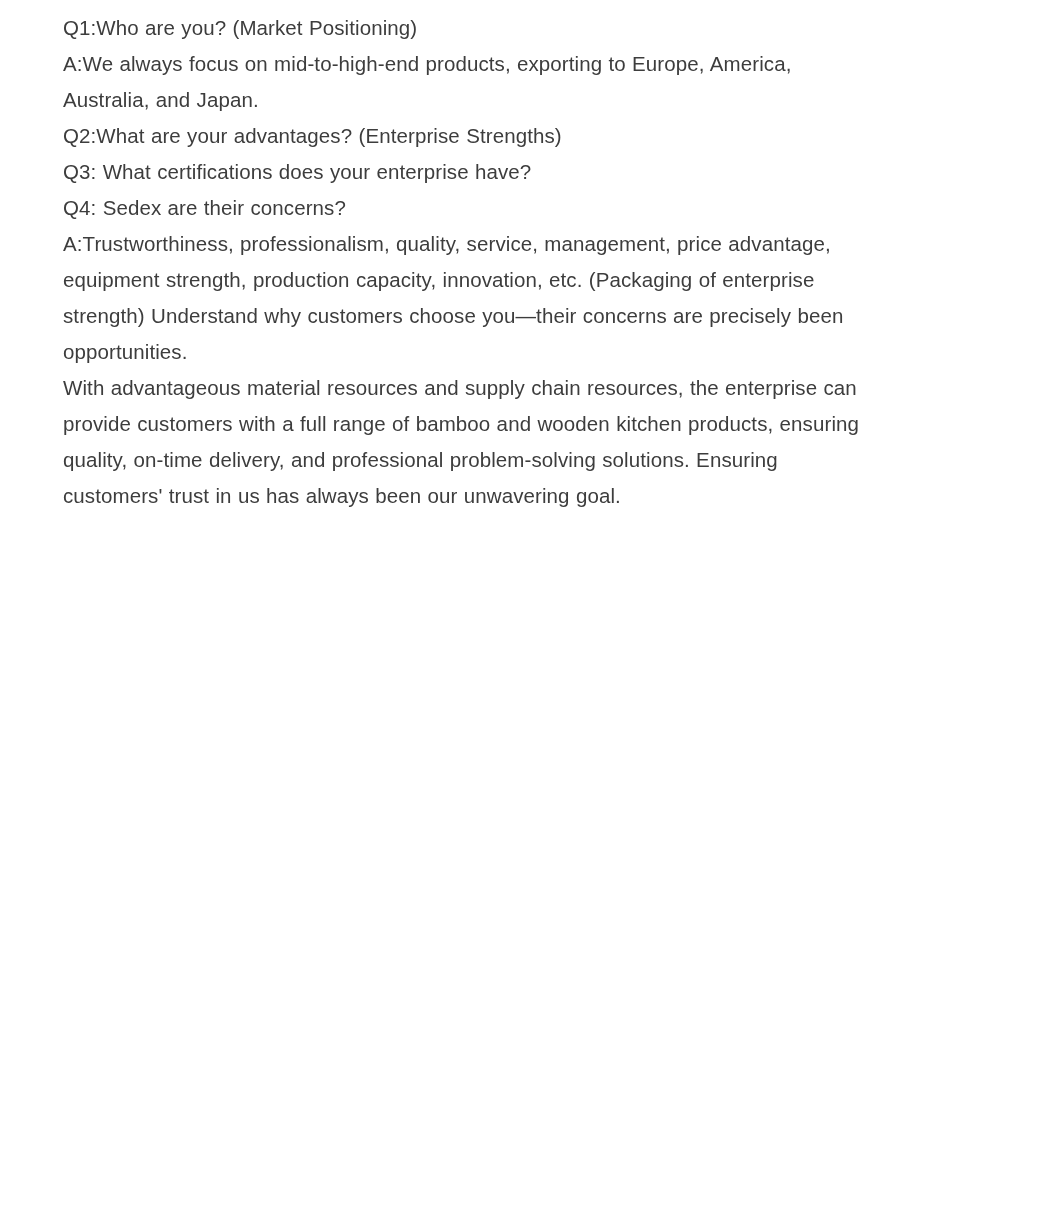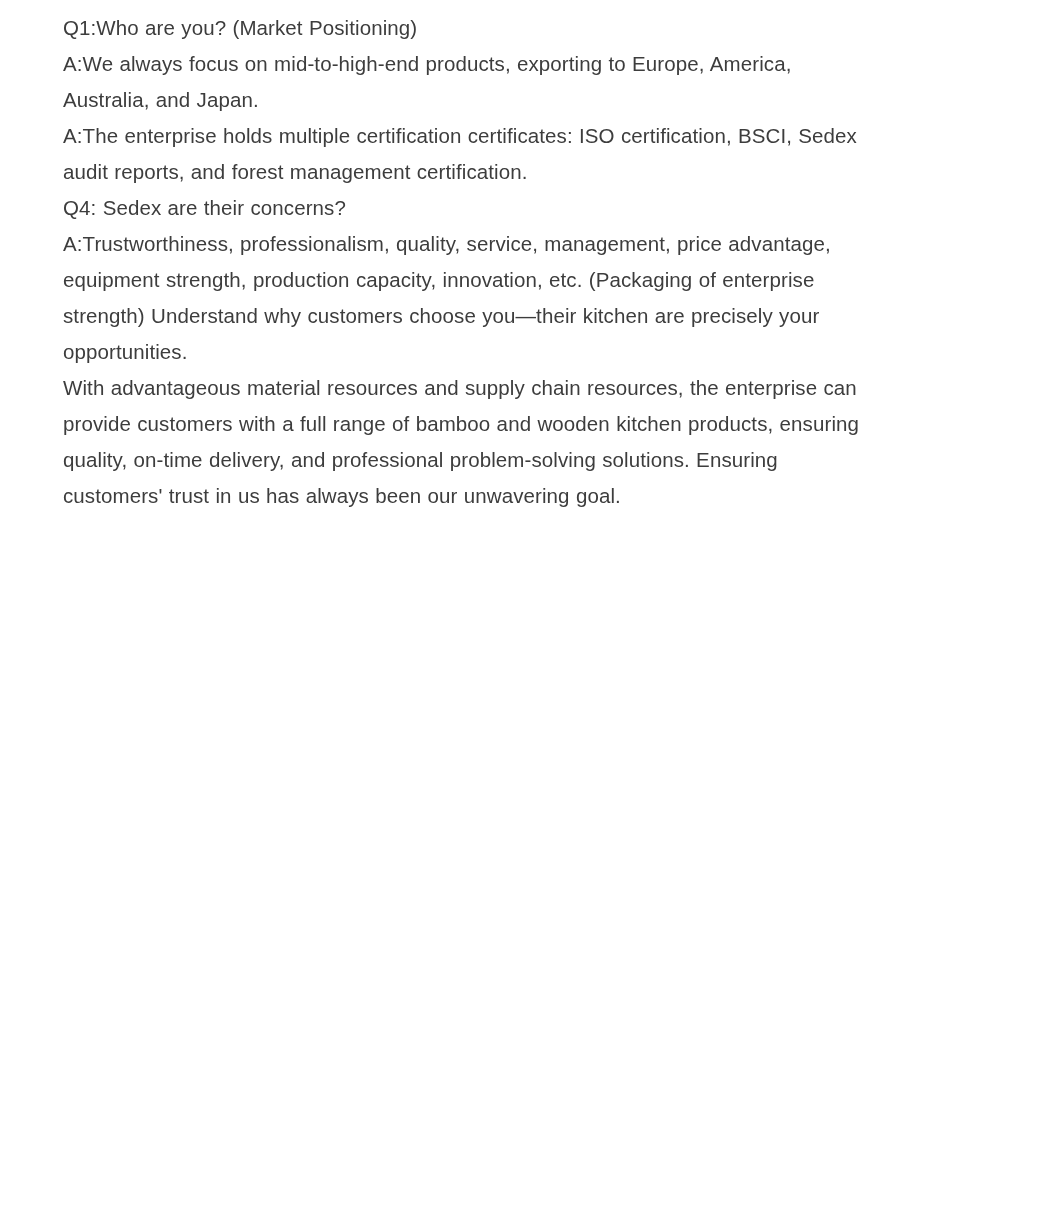--- a/index.html
+++ b/index.html
@@ -28,17 +28,18 @@
       word-spacing: 0.5px;
       text-align: left;
     }
   </style>
 </head>
 <body>
 
 <main class="doc">
   <p class="para">Q1:Who are you? (Market Positioning)</p>
   <p class="para">A:We always focus on mid-to-high-end products, exporting to Europe, America, Australia, and Japan.</p>
-  <p class="para">A:The enterprise holds multiple certification certificates: ISO certification, BSCI, Sedex audit reports, and forest management certification.</p>
+  <p class="para">Q2:What are your advantages? (Enterprise Strengths)</p>
+  <p class="para">Q3: What certifications does your enterprise have?</p>
   <p class="para">Q4: Sedex are their concerns?</p>
-  <p class="para">A:Trustworthiness, professionalism, quality, service, management, price advantage, equipment strength, production capacity, innovation, etc. (Packaging of enterprise strength) Understand why customers choose you—their kitchen are precisely your opportunities.</p>
+  <p class="para">A:Trustworthiness, professionalism, quality, service, management, price advantage, equipment strength, production capacity, innovation, etc. (Packaging of enterprise strength) Understand why customers choose you—their concerns are precisely been opportunities.</p>
   <p class="para">With advantageous material resources and supply chain resources, the enterprise can provide customers with a full range of bamboo and wooden kitchen products, ensuring quality, on-time delivery, and professional problem-solving solutions. Ensuring customers' trust in us has always been our unwavering goal.</p>
 </main>
 
 </body></html>

